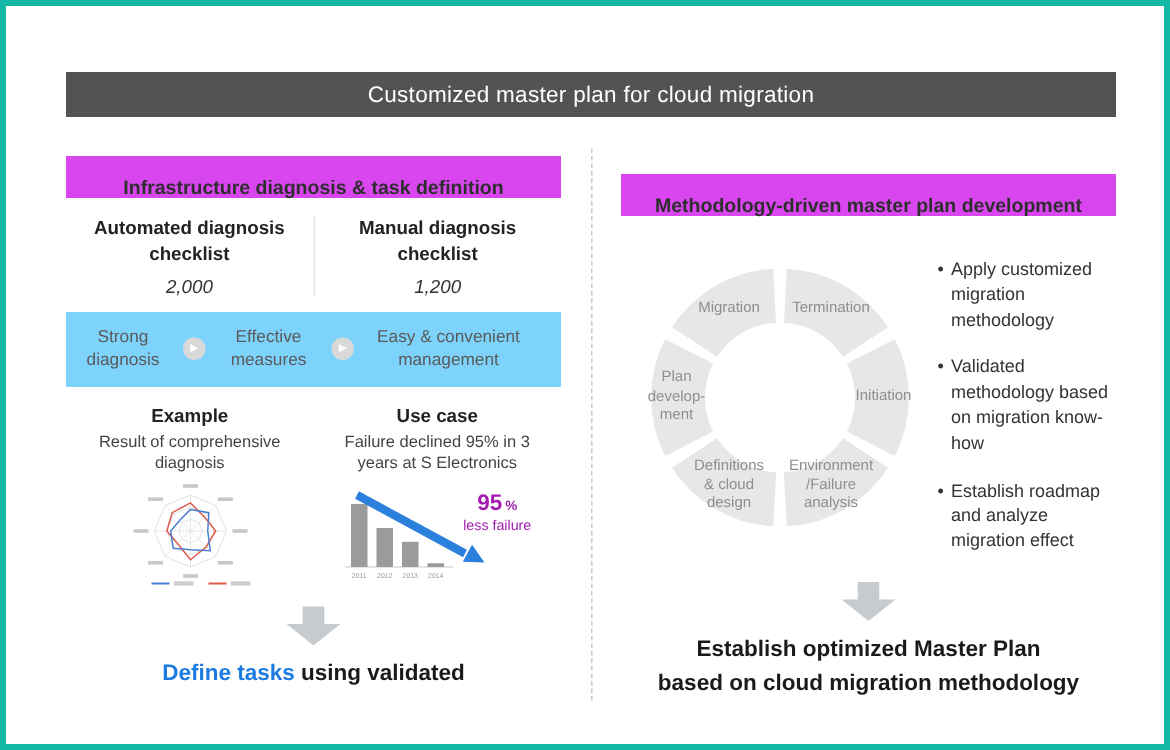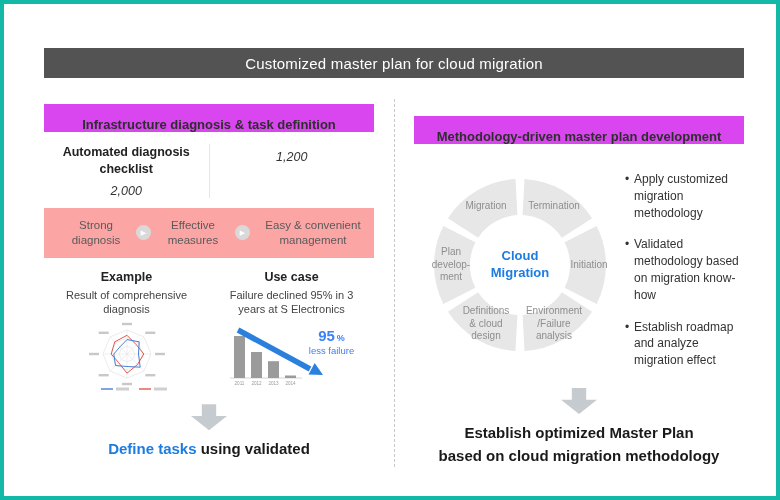--- a/index.html
+++ b/index.html
@@ -20,35 +20,35 @@
   .panel-right{left:410px;margin-top:12px;}
   .panel-header{height:28px;background:#d946ef;display:flex;align-items:flex-end;justify-content:center;}
   .panel-header span{font-size:13px;font-weight:bold;color:#2e2e2e;}
   
   .stats{display:flex;padding:12px 0 10px;}
   .stat{flex:1;text-align:center;}
   .stat + .stat{border-left:1px solid #e6e6e6;}
   .stat-label{width:130px;margin:0 auto;font-size:12.5px;font-weight:bold;color:#222;line-height:1.35;}
   .stat-value{margin-top:6px;font-size:12.5px;color:#333;font-style:italic;}
   
-  .features{background:#fca5a5;min-height:42px;display:flex;align-items:center;justify-content:flex-end;gap:8px;padding:4px 6px;}
+  .features{background:#7dd3fc;min-height:42px;display:flex;align-items:center;justify-content:flex-start;gap:8px;padding:4px 6px;}
   .feature{font-size:11.5px;color:#5a5a5a;text-align:center;line-height:1.3;}
   .feature.f0{width:64px;}
   .feature.f1{width:68px;}
   .feature.f2{width:110px;}
   .arrow-circle{width:15px;height:15px;border-radius:50%;background:#d9d9d9;flex:0 0 auto;
     display:flex;align-items:center;justify-content:center;}
   .arrow-circle span{color:#fff;font-size:7px;line-height:1;}
   
   .cases{display:flex;padding-top:12px;}
   .case{flex:1;text-align:center;}
   .case-title{font-size:12.5px;font-weight:bold;color:#222;}
   .case-sub{width:150px;margin:4px auto 0;font-size:11px;color:#444;line-height:1.3;}
   .chart-box{position:relative;width:140px;height:74px;margin:6px auto 0;}
-  .uc-highlight{position:absolute;top:6px;right:0;width:60px;color:#3b82f6;}
+  .uc-highlight{position:absolute;top:6px;right:0;width:60px;color:#a21caf;}
   .uc-value{font-size:15px;font-weight:bold;line-height:1;}
   .uc-unit{font-size:9px;margin-left:2px;font-weight:bold;}
   .uc-label{font-size:9.5px;margin-top:2px;}
   
   .down-arrow{width:36px;height:26px;margin:8px auto 0;background:#c6cbd0;
     clip-path:polygon(30% 0,70% 0,70% 45%,100% 45%,50% 100%,0 45%,30% 45%);}
   
   .conclusion{margin-top:8px;text-align:center;font-size:15px;font-weight:bold;color:#1a1a1a;line-height:1.5;}
   .highlight-blue{color:#1d7ce2;}
   
@@ -83,20 +83,21 @@
     <div class="panel-header">
       <span>Infrastructure diagnosis &amp; task definition</span>
     </div>
 
     <div class="stats">
       <div class="stat">
         <div class="stat-label">Automated diagnosis checklist</div>
         <div class="stat-value">2,000</div>
       </div>
       <div class="stat">
+        <div class="stat-label">Manual diagnosis checklist</div>
         <div class="stat-value">1,200</div>
       </div>
     </div>
 
     <div class="features">
       <div class="feature f0">Strong diagnosis</div>
       <span class="arrow-circle">
           <span>▶</span>
         </span>
       <div class="feature f1">Effective measures</div>
@@ -186,21 +187,20 @@
             <path d="M 90.5 180.9 A 86 86 0 0 1 22.9 141.8 L 53.1 122.2 A 50 50 0 0 0 92.4 144.9 Z" fill="#e7e7e7"></path>
             <path d="M 18.4 134.0 A 86 86 0 0 1 18.4 56.0 L 50.4 72.3 A 50 50 0 0 0 50.4 117.7 Z" fill="#e7e7e7"></path>
             <path d="M 22.9 48.2 A 86 86 0 0 1 90.5 9.1 L 92.4 45.1 A 50 50 0 0 0 53.1 67.8 Z" fill="#e7e7e7"></path>
           </svg>
         <div class="seg seg-migration">Migration</div>
         <div class="seg seg-termination">Termination</div>
         <div class="seg seg-plandev">Plan develop- ment</div>
         <div class="seg seg-initiation">Initiation</div>
         <div class="seg seg-definitions">Definitions &amp; cloud design</div>
         <div class="seg seg-environment">Environment /Failure analysis</div>
-        <div class="cycle-center">Cloud Migration</div>
       </div>
 
       <ul class="bullets">
         <li><span>Apply customized migration methodology</span></li>
         <li><span>Validated methodology based on migration know-how</span></li>
         <li><span>Establish roadmap and analyze migration effect</span></li>
       </ul>
     </div>
 
     <div class="down-arrow"></div>

